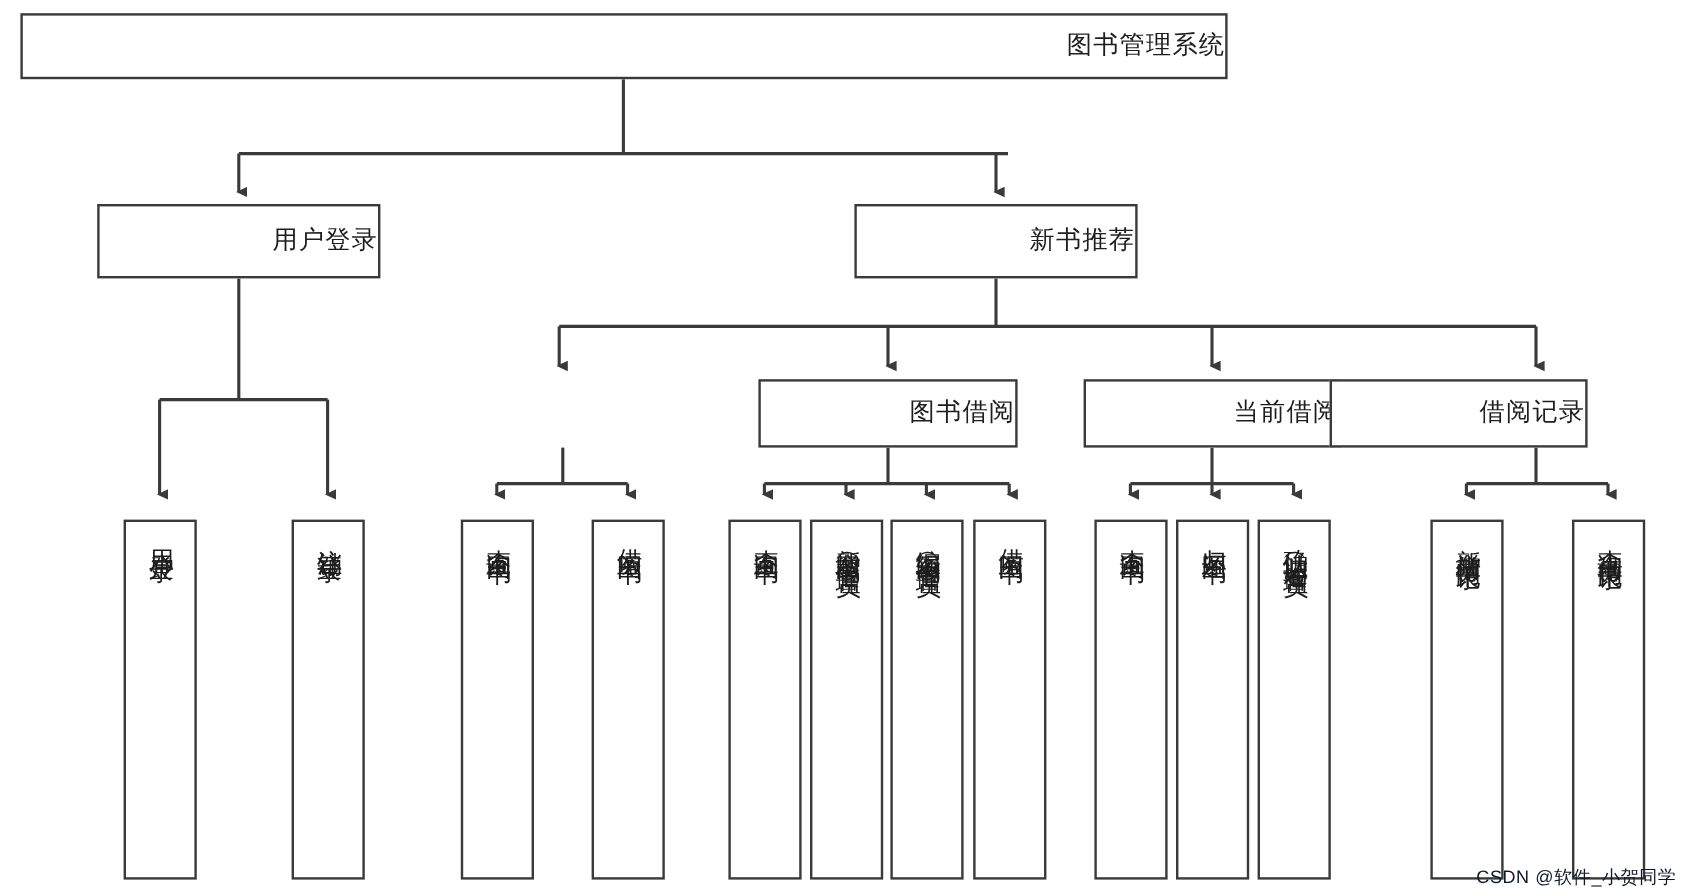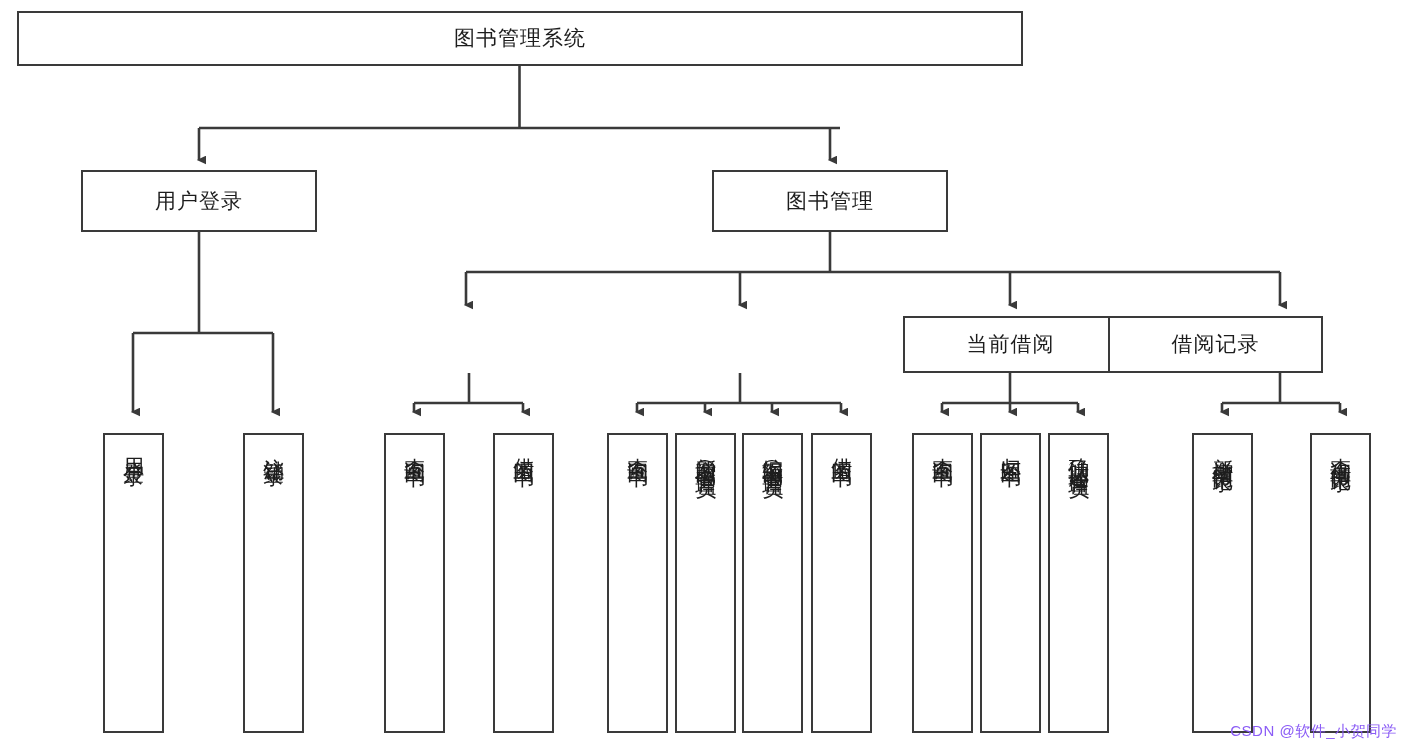--- a/index.html
+++ b/index.html
@@ -26,21 +26,21 @@
     width: 1405px;
     height: 747px;
   }
   .node-box {
     position: absolute;
     box-sizing: border-box;
     border: 2px solid #3a3a3a;
     background: #ffffff;
     display: flex;
     align-items: center;
-    justify-content: center;
+    justify-content: flex-end;
     color: #1b1b1b;
   }
   .node-label {
     font-size: 21px;
     line-height: 1.15;
     letter-spacing: 1px;
     white-space: nowrap;
     color: #1d1d1d;
   }
   .node-box.vertical {
@@ -55,21 +55,21 @@
     line-height: 1.35;
     letter-spacing: 3px;
     white-space: nowrap;
     display: block;
   }
   .watermark {
     position: absolute;
     right: 8px;
     bottom: 6px;
     font-size: 15px;
-    color: #8b5cf6;
+    color: #0f172a;
     letter-spacing: 0.5px;
     white-space: nowrap;
     pointer-events: none;
   }
 </style>
 </head>
 <body>
 
 <div id="diagram-root">
 
@@ -124,23 +124,26 @@
   </svg>
 
   <div class="node-box" style="left:17px; top:11px; width:1006px; height:55px;">
     <span class="node-label">图书管理系统</span>
   </div>
 
   <div class="node-box" style="left:81px; top:170px; width:236px; height:62px;">
     <span class="node-label">用户登录</span>
   </div>
   <div class="node-box" style="left:712px; top:170px; width:236px; height:62px;">
-    <span class="node-label">图书管理</span>
+    <span class="node-label">新书推荐</span>
   </div>
 
+  <div class="node-box" style="left:632px; top:316px; width:216px; height:57px;">
+    <span class="node-label">图书借阅</span>
+  </div>
   <div class="node-box" style="left:903px; top:316px; width:215px; height:57px;">
     <span class="node-label">当前借阅</span>
   </div>
   <div class="node-box" style="left:1108px; top:316px; width:215px; height:57px;">
     <span class="node-label">借阅记录</span>
   </div>
 
   <div class="node-box vertical" style="left:103px; top:433px; width:61px; height:300px;">
     <span class="node-label">用户登录</span>
   </div>

